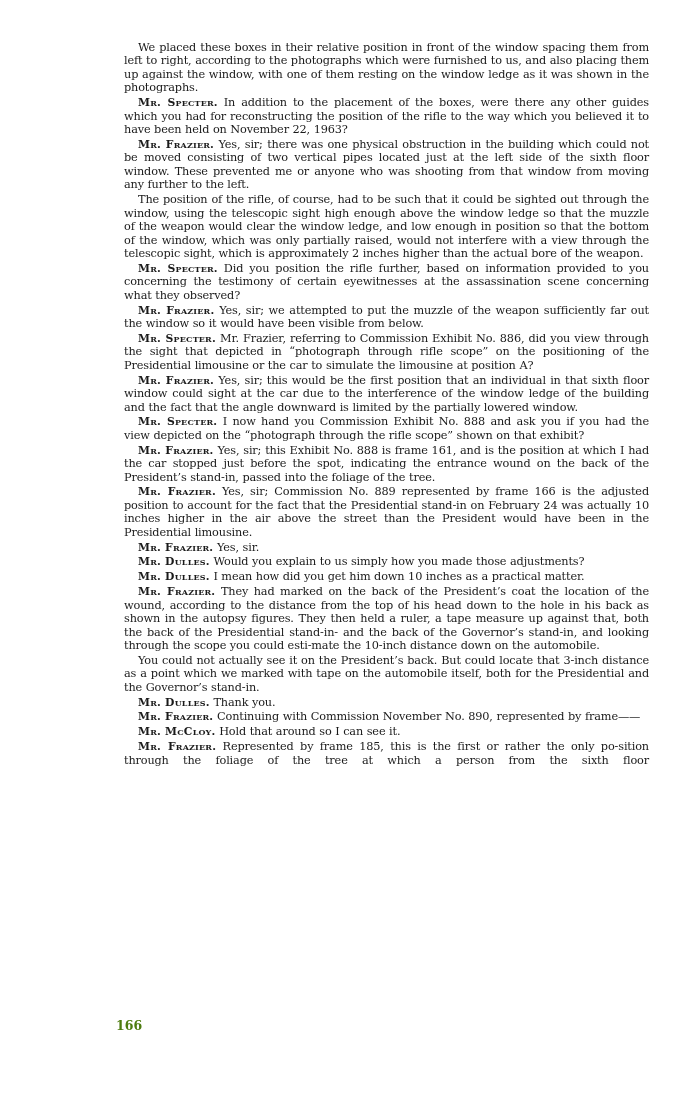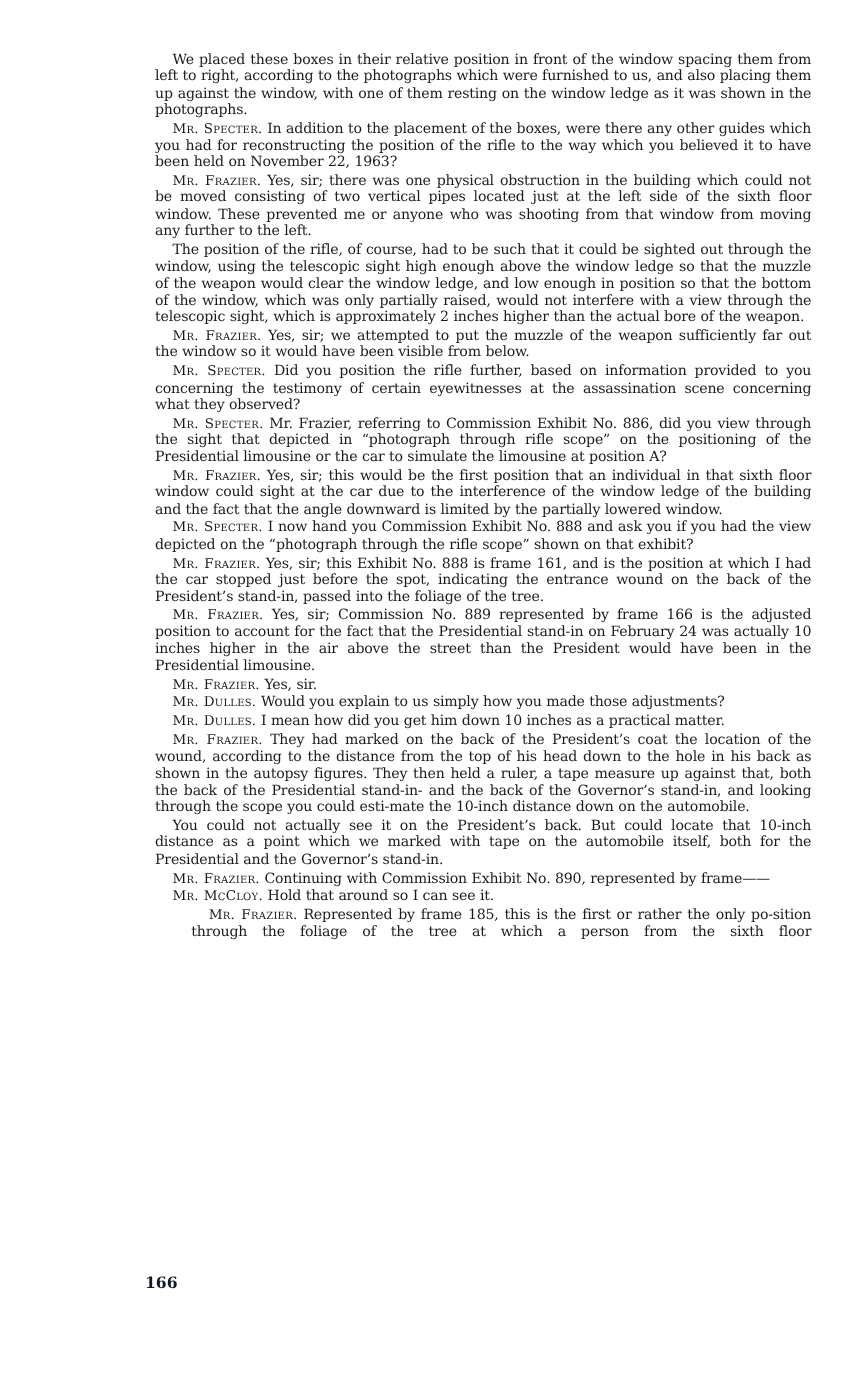--- a/index.html
+++ b/index.html
@@ -25,75 +25,76 @@
     text-align: justify;
     letter-spacing: -0.15px;
     word-spacing: 0.2px;
   }
   .para {
     margin: 0 0 1.4px 0;
     text-indent: 14px;
     hyphens: manual;
   }
   .speaker {
-    font-weight: normal;
+    font-weight: bold;
   }
   .speaker .sc {
     font-variant: small-caps;
     font-size: 10.8px;
     letter-spacing: 0.2px;
   }
   .page-number {
     position: absolute;
     left: 116px;
     top: 1018px;
     font-family: "DejaVu Serif", "Liberation Serif", serif;
     font-size: 12.5px;
     font-weight: bold;
-    color: #0f172a;
+    color: #4d7c0f;
   }
 </style>
 </head>
 <body>
 
 <div class="page">
   <p class="para"><span>We placed these boxes in their relative position in front of the window spacing them from left to right, according to the photographs which were furnished to us, and also placing them up against the window, with one of them resting on the window ledge as it was shown in the photographs.</span></p>
 
   <p class="para"><span class="speaker"><span class="sc">Mr. Specter.</span></span> <span>In addition to the placement of the boxes, were there any other guides which you had for reconstructing the position of the rifle to the way which you believed it to have been held on November 22, 1963?</span></p>
 
   <p class="para"><span class="speaker"><span class="sc">Mr. Frazier.</span></span> <span>Yes, sir; there was one physical obstruction in the building which could not be moved consisting of two vertical pipes located just at the left side of the sixth floor window.  These prevented me or anyone who was shooting from that window from moving any further to the left.</span></p>
 
   <p class="para"><span>The position of the rifle, of course, had to be such that it could be sighted out through the window, using the telescopic sight high enough above the window ledge so that the muzzle of the weapon would clear the window ledge, and low enough in position so that the bottom of the window, which was only partially raised, would not interfere with a view through the telescopic sight, which is approximately 2 inches higher than the actual bore of the weapon.</span></p>
 
+  <p class="para"><span class="speaker"><span class="sc">Mr. Specter.</span></span> <span>Did you position the rifle further, based on information provided to you concerning the testimony of certain eyewitnesses at the assassination scene concerning what they observed?</span></p>
+
   <p class="para"><span class="speaker"><span class="sc">Mr. Frazier.</span></span> <span>Yes, sir; we attempted to put the muzzle of the weapon sufficiently far out the window so it would have been visible from below.</span></p>
-
-  <p class="para"><span class="speaker"><span class="sc">Mr. Specter.</span></span> <span>Did you position the rifle further, based on information provided to you concerning the testimony of certain eyewitnesses at the assassination scene concerning what they observed?</span></p>
 
   <p class="para"><span class="speaker"><span class="sc">Mr. Specter.</span></span> <span>Mr. Frazier, referring to Commission Exhibit No. 886, did you view through the sight that depicted in “photograph through rifle scope” on the positioning of the Presidential limousine or the car to simulate the limousine at position A?</span></p>
 
   <p class="para"><span class="speaker"><span class="sc">Mr. Frazier.</span></span> <span>Yes, sir; this would be the first position that an individual in that sixth floor window could sight at the car due to the interference of the window ledge of the building and the fact that the angle downward is limited by the partially lowered window.</span></p>
 
   <p class="para"><span class="speaker"><span class="sc">Mr. Specter.</span></span> <span>I now hand you Commission Exhibit No. 888 and ask you if you had the view depicted on the “photograph through the rifle scope” shown on that exhibit?</span></p>
 
   <p class="para"><span class="speaker"><span class="sc">Mr. Frazier.</span></span> <span>Yes, sir; this Exhibit No. 888 is frame 161, and is the position at which I had the car stopped just before the spot, indicating the entrance wound on the back of the President’s stand-in, passed into the foliage of the tree.</span></p>
 
 
   <p class="para"><span class="speaker"><span class="sc">Mr. Frazier.</span></span> <span>Yes, sir; Commission No. 889 represented by frame 166 is the adjusted position to account for the fact that the Presidential stand-in on February 24 was actually 10 inches higher in the air above the street than the President would have been in the Presidential limousine.</span></p>
 
   <p class="para"><span class="speaker"><span class="sc">Mr. Frazier.</span></span> <span>Yes, sir.</span></p>
 
   <p class="para"><span class="speaker"><span class="sc">Mr. Dulles.</span></span> <span>Would you explain to us simply how you made those adjustments?</span></p>
 
   <p class="para"><span class="speaker"><span class="sc">Mr. Dulles.</span></span> <span>I mean how did you get him down 10 inches as a practical matter.</span></p>
 
   <p class="para"><span class="speaker"><span class="sc">Mr. Frazier.</span></span> <span>They had marked on the back of the President’s coat the location of the wound, according to the distance from the top of his head down to the hole in his back as shown in the autopsy figures.  They then held a ruler, a tape measure up against that, both the back of the Presidential stand-in- and the back of the Governor’s stand-in, and looking through the scope you could esti-­mate the 10-inch distance down on the automobile.</span></p>
 
-  <p class="para"><span>You could not actually see it on the President’s back.  But could locate that 10-inch distance as a point which we marked with tape on the automobile itself, both for the Presidential and the Governor’s stand-in.</span></p>
+  <p class="para"><span>You could not actually see it on the President’s back.  But could locate that 3-inch distance as a point which we marked with tape on the automobile itself, both for the Presidential and the Governor’s stand-in.</span></p>
 
+  <p class="para"><span class="speaker"><span class="sc">Mr. Dulles.</span></span> <span>Thank you.</span></p>
 
-  <p class="para"><span class="speaker"><span class="sc">Mr. Frazier.</span></span> <span>Continuing with Commission Exhibit No. 890, represented by frame——</span></p>
+  <p class="para"><span class="speaker"><span class="sc">Mr. Frazier.</span></span> <span>Continuing with Commission November No. 890, represented by frame——</span></p>
 
   <p class="para"><span class="speaker"><span class="sc">Mr. McCloy.</span></span> <span>Hold that around so I can see it.</span></p>
 
-  <p class="para" style="text-align-last: justify; margin-left: 29px;"><span class="speaker"><span class="sc">Mr. Frazier.</span></span> <span>Represented by frame 185, this is the first or rather the only po-­sition through the foliage of the tree at which a person from the sixth floor</span></p>
+  <p class="para" style="text-align-last: justify;"><span class="speaker"><span class="sc">Mr. Frazier.</span></span> <span>Represented by frame 185, this is the first or rather the only po-­sition through the foliage of the tree at which a person from the sixth floor</span></p>
 </div>
 
 <div class="page-number">166</div>
 
 </body></html>

